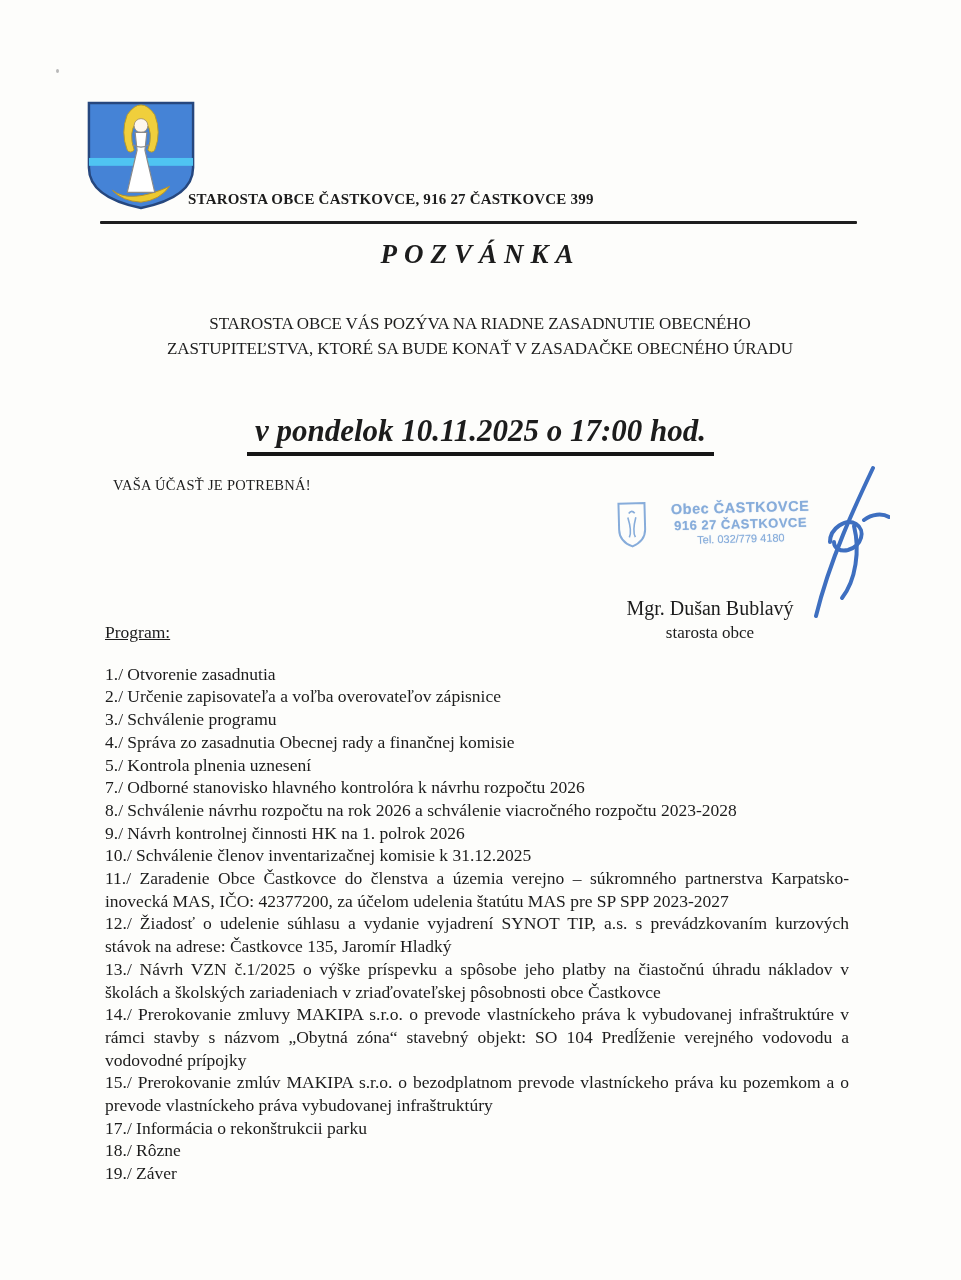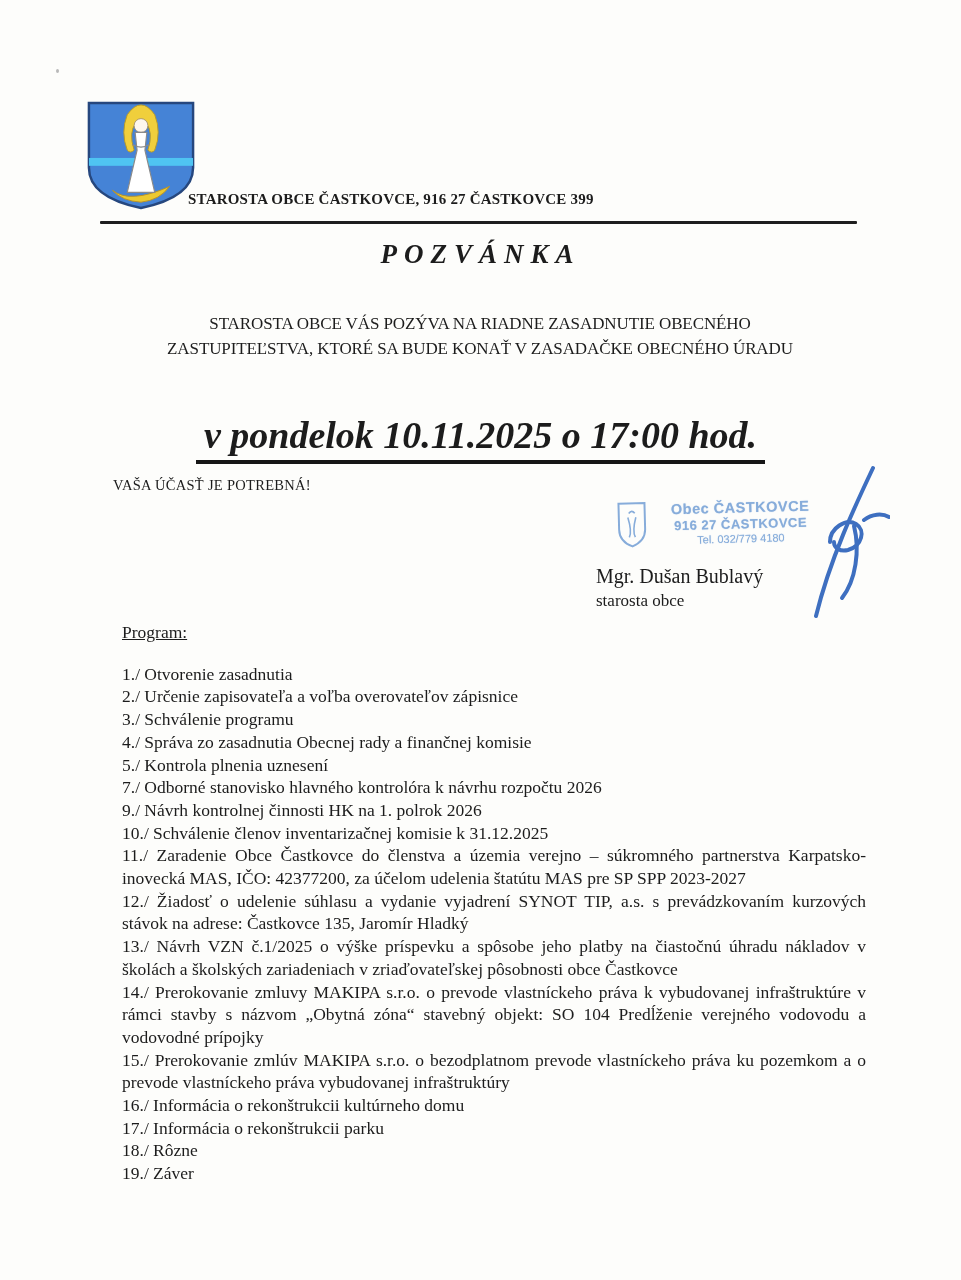--- a/index.html
+++ b/index.html
@@ -13,40 +13,40 @@
   .header-rule{position:absolute;left:100px;top:221px;width:757px;height:3px;
         background:#1e1e1e;border-radius:1px;}
 
   .doc-title{position:absolute;left:0;top:239px;width:100%;text-align:center;
         font-size:27px;font-weight:bold;font-style:italic;letter-spacing:7px;}
 
   .intro{position:absolute;left:55px;top:311px;width:850px;text-align:center;
         font-size:17px;line-height:25px;letter-spacing:-0.1px;}
 
   .date-line{position:absolute;left:0;top:413px;width:100%;text-align:center;}
-  .date-line span{display:inline-block;font-size:38px;font-weight:bold;font-style:italic;
+  .date-line span{display:inline-block;font-size:31px;font-weight:bold;font-style:italic;
         border-bottom:4px solid #161616;padding:0 8px 3px;}
 
   .attendance{position:absolute;left:113px;top:477px;font-size:14.5px;letter-spacing:0.3px;}
 
   .stamp{position:absolute;left:616px;top:499px;width:210px;display:flex;gap:7px;
         align-items:flex-start;color:#7da6d8;transform:rotate(-1.5deg);
         font-family:"Liberation Sans", sans-serif;opacity:0.92;}
   .stamp-text{flex:1;text-align:center;line-height:1.25;text-shadow:0 0 1px rgba(125,166,216,.6);}
   .stamp-l1{font-size:14.5px;font-weight:bold;letter-spacing:0.5px;}
   .stamp-l2{font-size:13px;font-weight:bold;letter-spacing:0.5px;}
   .stamp-l3{font-size:11px;}
 
   .signature-svg{position:absolute;left:770px;top:464px;}
 
-  .signatory{position:absolute;left:596px;top:565px;width:228px;}
+  .signatory{position:absolute;left:596px;top:597px;width:228px;text-align:center;}
   .signatory-name{font-size:20px;}
   .signatory-role{font-size:17px;margin-top:3px;}
 
-  .program{position:absolute;left:122px;top:621px;width:744px;
+  .program{position:absolute;left:105px;top:621px;width:744px;
         font-size:17.5px;line-height:22.7px;}
   .program-heading{text-decoration:underline;margin-bottom:19px;}
   .program-item{text-align:justify;}
 
   .speck{position:absolute;left:56px;top:69px;width:3px;height:4px;background:#b9b9b9;border-radius:50%;}
 </style>
 </head>
 <body>
 
 <div class="page">
@@ -115,26 +115,26 @@
   </div>
 
   <div class="program">
     <div class="program-heading">Program:</div>
     <div class="program-item">1./ Otvorenie zasadnutia</div>
     <div class="program-item">2./ Určenie zapisovateľa a voľba overovateľov zápisnice</div>
     <div class="program-item">3./ Schválenie programu</div>
     <div class="program-item">4./ Správa zo zasadnutia Obecnej rady a finančnej komisie</div>
     <div class="program-item">5./ Kontrola plnenia uznesení</div>
     <div class="program-item">7./ Odborné stanovisko hlavného kontrolóra k návrhu rozpočtu 2026</div>
+    <div class="program-item">8./ Schválenie návrhu rozpočtu na rok 2026 a schválenie viacročného rozpočtu 2023-2028</div>
     <div class="program-item">9./ Návrh kontrolnej činnosti HK na 1. polrok 2026</div>
     <div class="program-item">10./ Schválenie členov inventarizačnej komisie k 31.12.2025</div>
     <div class="program-item">11./ Zaradenie Obce Častkovce do členstva a územia verejno – súkromného partnerstva Karpatsko-inovecká MAS, IČO: 42377200, za účelom udelenia štatútu MAS pre SP SPP 2023-2027</div>
     <div class="program-item">12./ Žiadosť o udelenie súhlasu a vydanie vyjadrení SYNOT TIP, a.s. s prevádzkovaním kurzových stávok na adrese: Častkovce 135, Jaromír Hladký</div>
     <div class="program-item">13./ Návrh VZN č.1/2025 o výške príspevku a spôsobe jeho platby na čiastočnú úhradu nákladov v školách a školských zariadeniach v zriaďovateľskej pôsobnosti obce Častkovce</div>
     <div class="program-item">14./ Prerokovanie zmluvy MAKIPA s.r.o. o prevode vlastníckeho práva k vybudovanej infraštruktúre v rámci stavby s názvom „Obytná zóna“ stavebný objekt: SO 104 Predĺženie verejného vodovodu a vodovodné prípojky</div>
     <div class="program-item">15./ Prerokovanie zmlúv MAKIPA s.r.o. o bezodplatnom prevode vlastníckeho práva ku pozemkom a o prevode vlastníckeho práva vybudovanej infraštruktúry</div>
-    <div class="program-item">16./ Informácia o rekonštrukcii kultúrneho domu</div>
     <div class="program-item">17./ Informácia o rekonštrukcii parku</div>
     <div class="program-item">18./ Rôzne</div>
     <div class="program-item">19./ Záver</div>
   </div>
 
 </div>
 
 </body></html>

